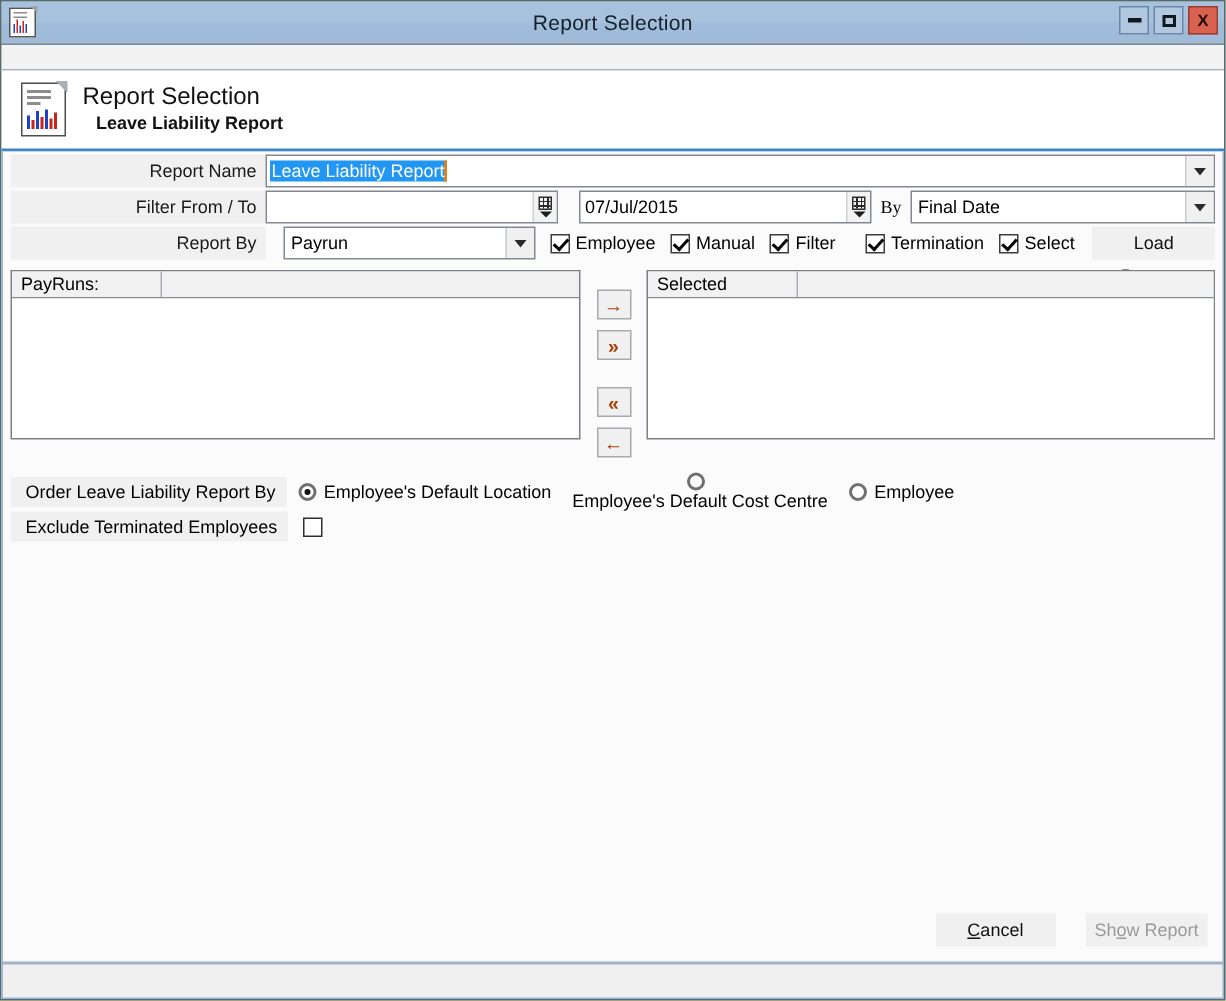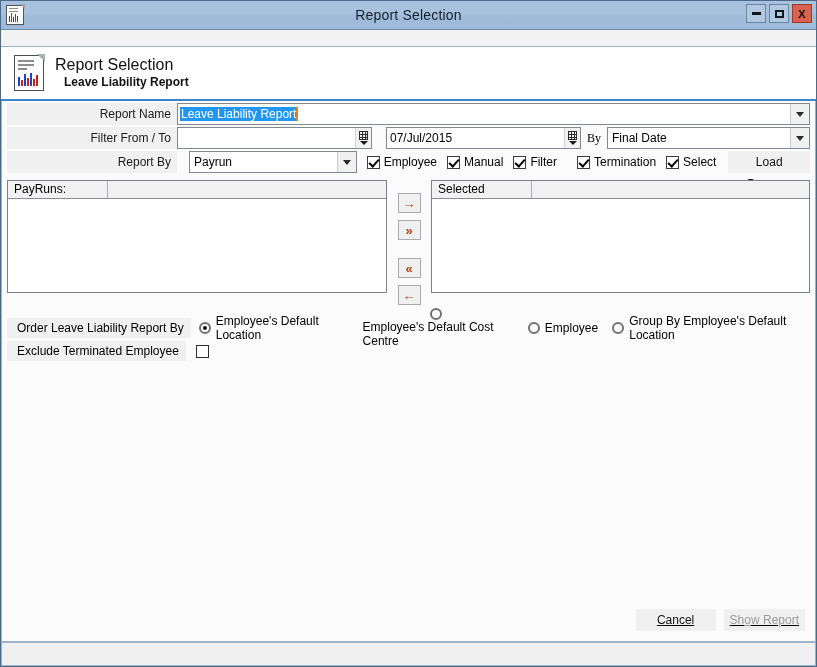--- a/index.html
+++ b/index.html
@@ -336,22 +336,21 @@
     box-sizing: border-box;
     flex: none;
   }
   .spacer { flex: 1; }
   
   .footer {
     display: flex;
     justify-content: flex-end;
     align-items: center;
     padding: 0 10px 10px 0;
-    gap: 8px;
-    text-decoration: underline;
+    gap: 20px;
   }
   .btn {
     min-width: 80px;
     height: 22px;
     background: #f0f0f0;
     border: none;
     font-family: inherit;
     font-size: 12px;
     color: #111;
     cursor: default;
@@ -533,27 +532,23 @@
           <span>Employee's Default Location</span>
         </div>
         <div class="radio-wrap" style="margin-left:14px;flex-direction:column;">
           <span class="radio"></span>
           <span>Employee's Default Cost Centre</span>
         </div>
         <div class="radio-wrap" style="margin-left:14px;">
           <span class="radio"></span>
           <span>Employee</span>
         </div>
-        <div class="radio-wrap" style="margin-left:14px;">
-          <span class="radio"></span>
-          <span>Group By Employee's Default Location</span>
-        </div>
       </div>
       <div class="optrow">
-        <div class="optlbl">Exclude Terminated Employee</div>
+        <div class="optlbl">Exclude Terminated Employees</div>
         <span class="excl-box"></span>
       </div>
     </div>
 
     <div class="spacer"></div>
 
     <div class="footer">
       <button class="btn"><u>C</u>ancel</button>
       <button class="btn disabled">Sh<u>o</u>w Report</button>
     </div>

